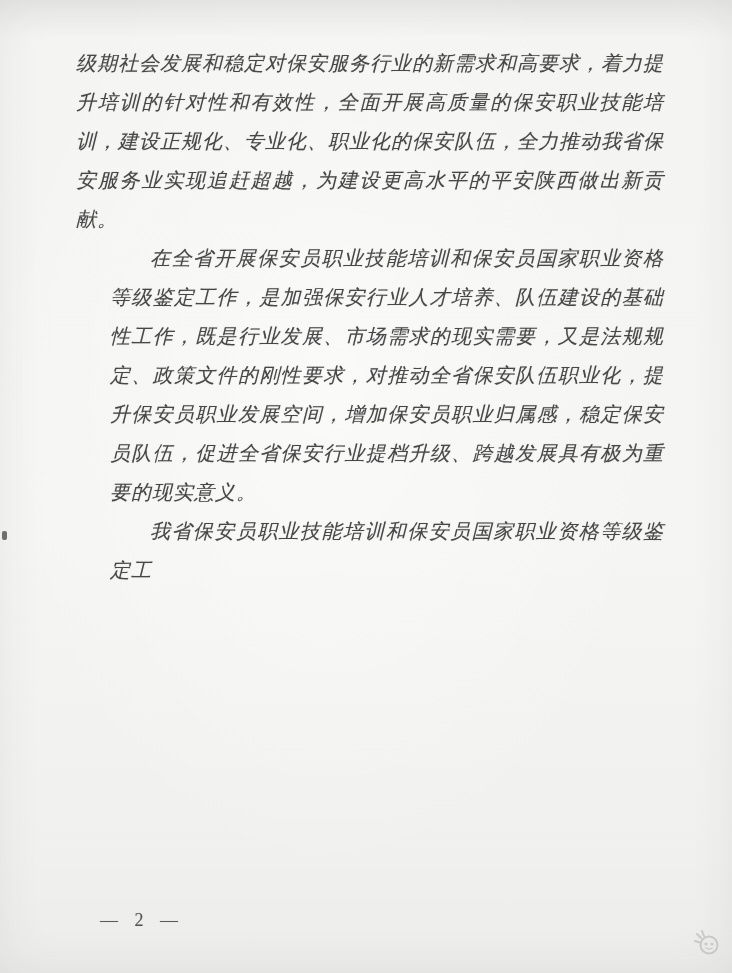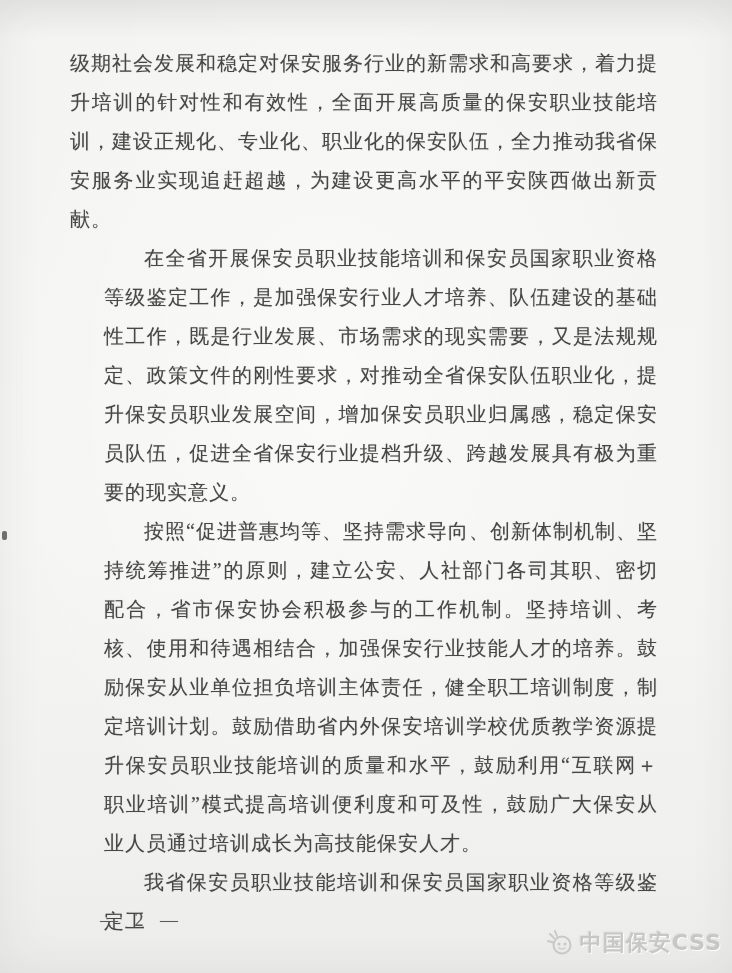--- a/index.html
+++ b/index.html
@@ -13,30 +13,31 @@
     height: 973px;
     overflow: hidden;
     background:
       radial-gradient(ellipse at 45% 40%, rgba(255,255,255,0.5) 0%, rgba(255,255,255,0) 60%),
       linear-gradient(180deg, #e9e9e7 0%, #f4f4f2 4%, #f5f5f3 55%, #f0f0ee 88%, #ececea 100%);
     box-shadow: inset 0 0 46px rgba(60,60,58,0.07);
     font-family: "Liberation Serif", "DejaVu Serif", serif;
   }
   .content {
     position: absolute;
-    left: 70px;
+    left: 76px;
     top: 44px;
     width: 588px;
     color: #474747;
     font-size: 20px;
     line-height: 39px;
     letter-spacing: 1px;
     text-align: justify;
     text-justify: inter-character;
     text-shadow: 0 0 1px rgba(80,80,80,0.35);
+    font-style: italic;
   }
   .para {
     margin: 0;
     padding: 0;
   }
   .para.indent {
     text-indent: 2em;
     margin-left: 34px;
   }
   .section-heading {
@@ -92,21 +93,20 @@
 <body>
 
 <div class="page">
 
   <div class="content">
     <p class="para">级期社会发展和稳定对保安服务行业的新需求和高要求，着力提升培训的针对性和有效性，全面开展高质量的保安职业技能培训，建设正规化、专业化、职业化的保安队伍，全力推动我省保安服务业实现追赶超越，为建设更高水平的平安陕西做出新贡献。</p>
 
     <p class="para indent">在全省开展保安员职业技能培训和保安员国家职业资格等级鉴定工作，是加强保安行业人才培养、队伍建设的基础性工作，既是行业发展、市场需求的现实需要，又是法规规定、政策文件的刚性要求，对推动全省保安队伍职业化，提升保安员职业发展空间，增加保安员职业归属感，稳定保安员队伍，促进全省保安行业提档升级、跨越发展具有极为重要的现实意义。</p>
 
 
-    <p class="para indent">按照“促进普惠均等、坚持需求导向、创新体制机制、坚持统筹推进”的原则，建立公安、人社部门各司其职、密切配合，省市保安协会积极参与的工作机制。坚持培训、考核、使用和待遇相结合，加强保安行业技能人才的培养。鼓励保安从业单位担负培训主体责任，健全职工培训制度，制定培训计划。鼓励借助省内外保安培训学校优质教学资源提升保安员职业技能培训的质量和水平，鼓励利用“互联网＋职业培训”模式提高培训便利度和可及性，鼓励广大保安从业人员通过培训成长为高技能保安人才。</p>
 
     <p class="para indent">我省保安员职业技能培训和保安员国家职业资格等级鉴定工</p>
   </div>
 
   <div class="page-footer">
     <span>— 2 —</span>
   </div>
 
   <div class="watermark">
     <span>
@@ -115,18 +115,17 @@
           <circle cx="17" cy="17" r="8.5"></circle>
           <path d="M5 6 L9 10"></path>
           <path d="M3 13 L8 14.5"></path>
           <path d="M10 3 L12 8"></path>
         </g>
         <circle cx="14" cy="16" r="1.6" fill="#c9c9c7"></circle>
         <circle cx="20" cy="16" r="1.6" fill="#c9c9c7"></circle>
         <path d="M14 20 q3 2 6 0" stroke="#c9c9c7" stroke-width="1.5" fill="none" stroke-linecap="round"></path>
       </svg>
     </span>
-    <span>中国保安CSS</span>
   </div>
 
   <div class="speck"></div>
 
 </div>
 
 </body></html>

